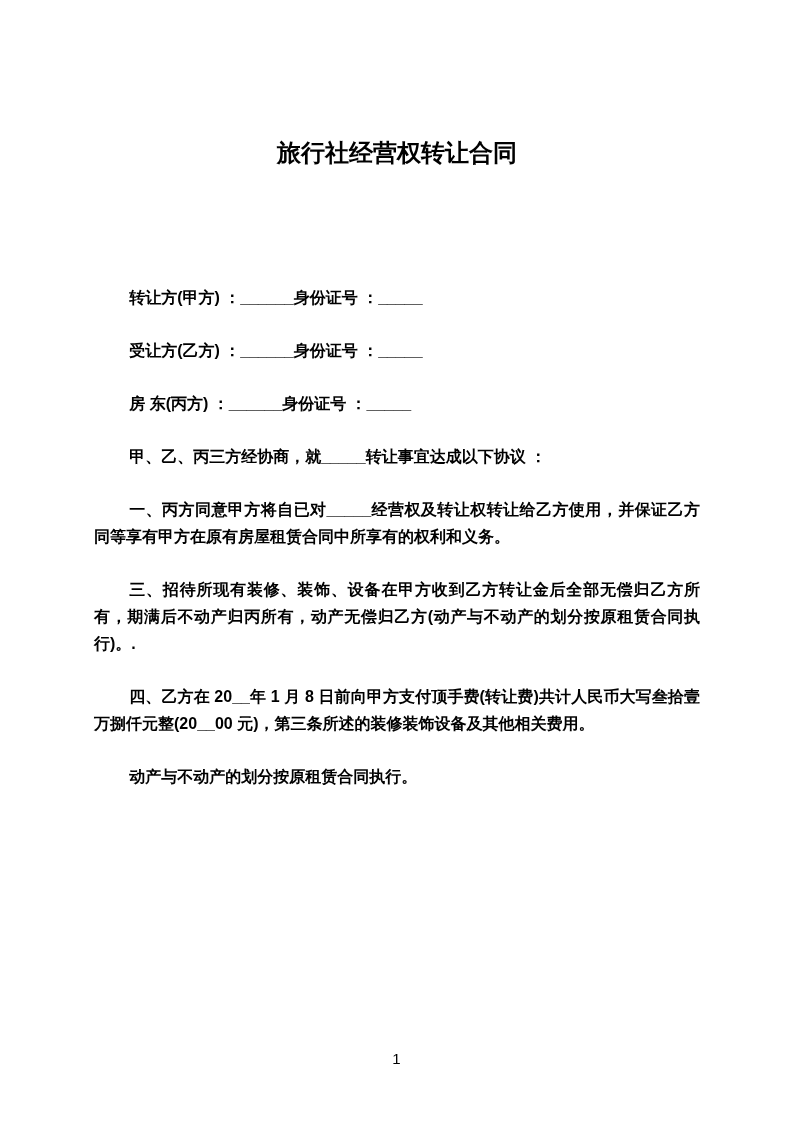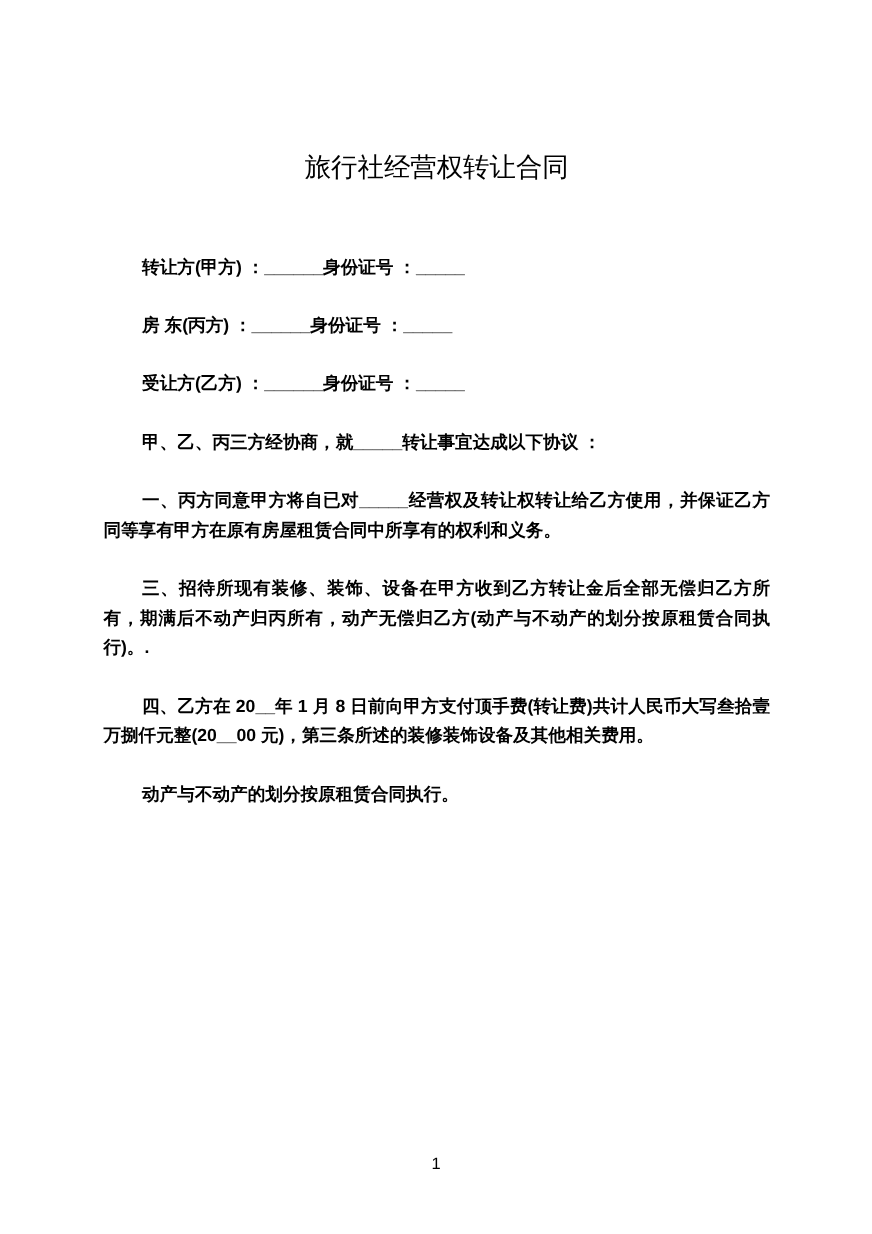--- a/index.html
+++ b/index.html
@@ -21,34 +21,34 @@
   .content {
     position: absolute;
     left: 94px;
     top: 0;
     width: 606px;
   }
   .doc-title {
     margin: 137px 0 0 0;
     font-size: 24px;
     line-height: 31px;
-    font-weight: 400;
+    font-weight: 700;
     text-align: center;
   }
   .para {
     margin: 0 0 26px 0;
     font-size: 16px;
     line-height: 27px;
     font-weight: 600;
     text-indent: 2.2em;
     text-align: justify;
     word-break: break-all;
   }
   .para.first {
-    margin-top: 62px;
+    margin-top: 116px;
   }
   .page-footer {
     position: absolute;
     top: 1048px;
     left: 0;
     width: 100%;
     text-align: center;
     font-size: 15px;
     line-height: 21px;
     font-weight: 400;
@@ -57,23 +57,23 @@
 </head>
 <body>
 
 <div class="page">
   <div class="content">
 
     <h1 class="doc-title">旅行社经营权转让合同</h1>
 
     <p class="para first">转让方(甲方) ：______身份证号 ：_____</p>
 
+    <p class="para">受让方(乙方) ：______身份证号 ：_____</p>
+
     <p class="para">房 东(丙方) ：______身份证号 ：_____</p>
-
-    <p class="para">受让方(乙方) ：______身份证号 ：_____</p>
 
     <p class="para">甲、乙、丙三方经协商，就_____转让事宜达成以下协议 ：</p>
 
     <p class="para">一、丙方同意甲方将自已对_____经营权及转让权转让给乙方使用，并保证乙方同等享有甲方在原有房屋租赁合同中所享有的权利和义务。</p>
 
 
     <p class="para">三、招待所现有装修、装饰、设备在甲方收到乙方转让金后全部无偿归乙方所有，期满后不动产归丙所有，动产无偿归乙方(动产与不动产的划分按原租赁合同执行)。.</p>
 
     <p class="para">四、乙方在 20__年 1 月 8 日前向甲方支付顶手费(转让费)共计人民币大写叁拾壹万捌仟元整(20__00 元)，第三条所述的装修装饰设备及其他相关费用。</p>
 

